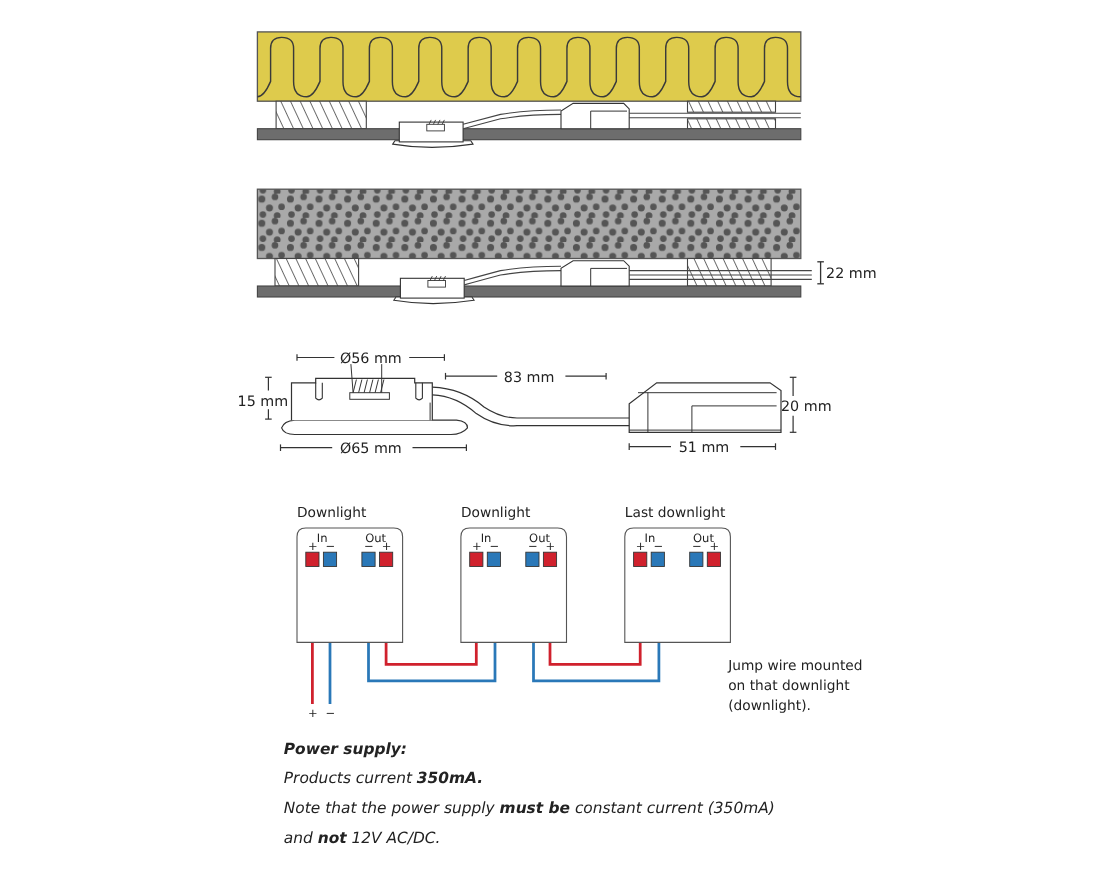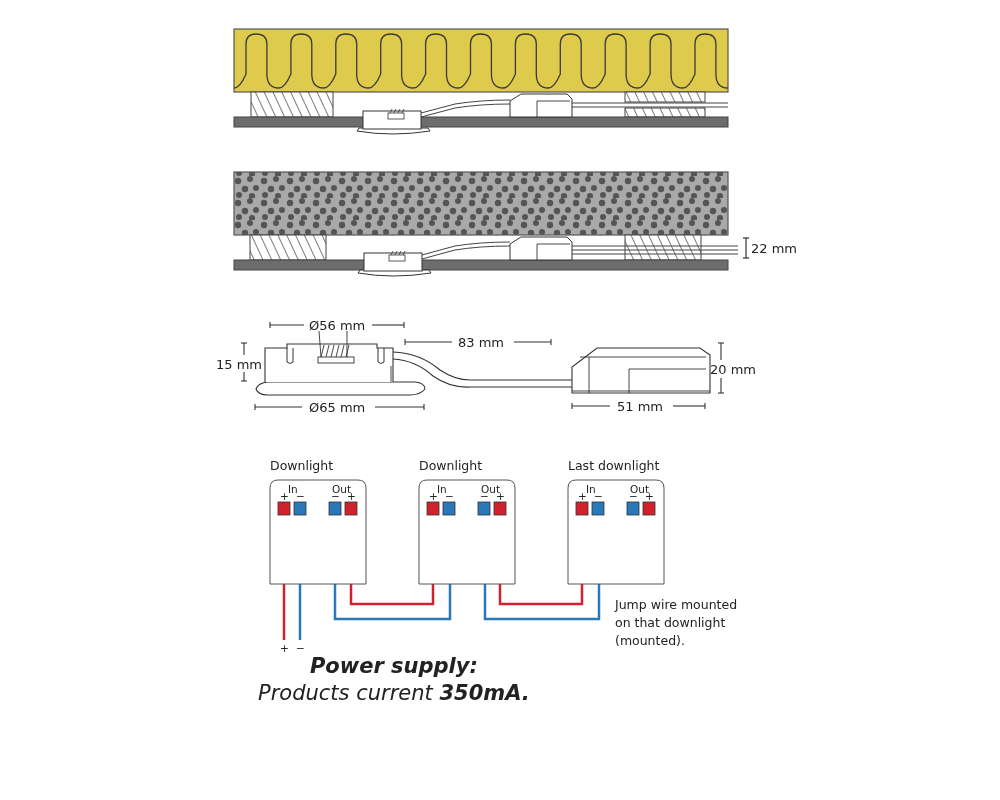--- a/index.html
+++ b/index.html
@@ -2,25 +2,25 @@
 <html><head>
 <meta charset="utf-8">
 <style>
   html, body { margin:0; padding:0; background:#ffffff; }
   body { width:1000px; height:800px; position:relative; overflow:hidden;
          font-family:"DejaVu Sans", sans-serif; color:#222; }
   svg { position:absolute; left:0; top:0; }
   .dim { font-family:"DejaVu Sans", sans-serif; font-size:13px; fill:#222; }
   .lbl { font-family:"DejaVu Sans", sans-serif; font-size:12.5px; fill:#222; }
   .small { font-family:"DejaVu Sans", sans-serif; font-size:10.5px; fill:#222; }
-  .note { position:absolute; left:615px; top:596px; width:170px; font-size:12.5px;
+  .note { position:absolute; left:662px; top:596px; width:170px; font-size:12.5px;
           line-height:18px; color:#222; }
   .note div { white-space:nowrap; }
-  .ps { position:absolute; left:258px; top:653px; font-style:italic; font-size:21px;
-        color:#222; line-height:27px;text-align:center; }
+  .ps { position:absolute; left:258px; top:668px; font-style:italic; font-size:14px;
+        color:#222; line-height:27px; }
   .ps .line { white-space:nowrap; }
   .ps b { font-weight:bold; }
   .ps .title { font-weight:bold; }
   .ps .gap { margin-top:4px; }
 </style>
 </head>
 <body>
 
 <svg width="1000" height="800" viewBox="0 0 1000 800">
   <defs>
@@ -181,19 +181,21 @@
       <rect x="627" y="502" width="12" height="13" fill="#2a78b8" stroke="#333" stroke-width="0.8"></rect>
       <rect x="643" y="502" width="12" height="13" fill="#d0212d" stroke="#333" stroke-width="0.8"></rect>
       <text x="280" y="652" class="small">+</text>
       <text x="296" y="652" class="small">−</text>
     </g>
 </svg>
 
 <div class="note">
   <div>Jump wire mounted</div>
   <div>on that downlight</div>
-  <div>(mounted).</div>
+  <div>(downlight).</div>
 </div>
 
 <div class="ps">
   <div class="line title">Power supply:</div>
   <div class="line"><span>Products current </span><b>350mA.</b></div>
+  <div class="line"><span>Note that the power supply </span><b>must be</b><span> constant current (350mA)</span></div>
+  <div class="line"><span>and </span><b>not</b><span> 12V AC/DC.</span></div>
 </div>
 
 </body></html>

